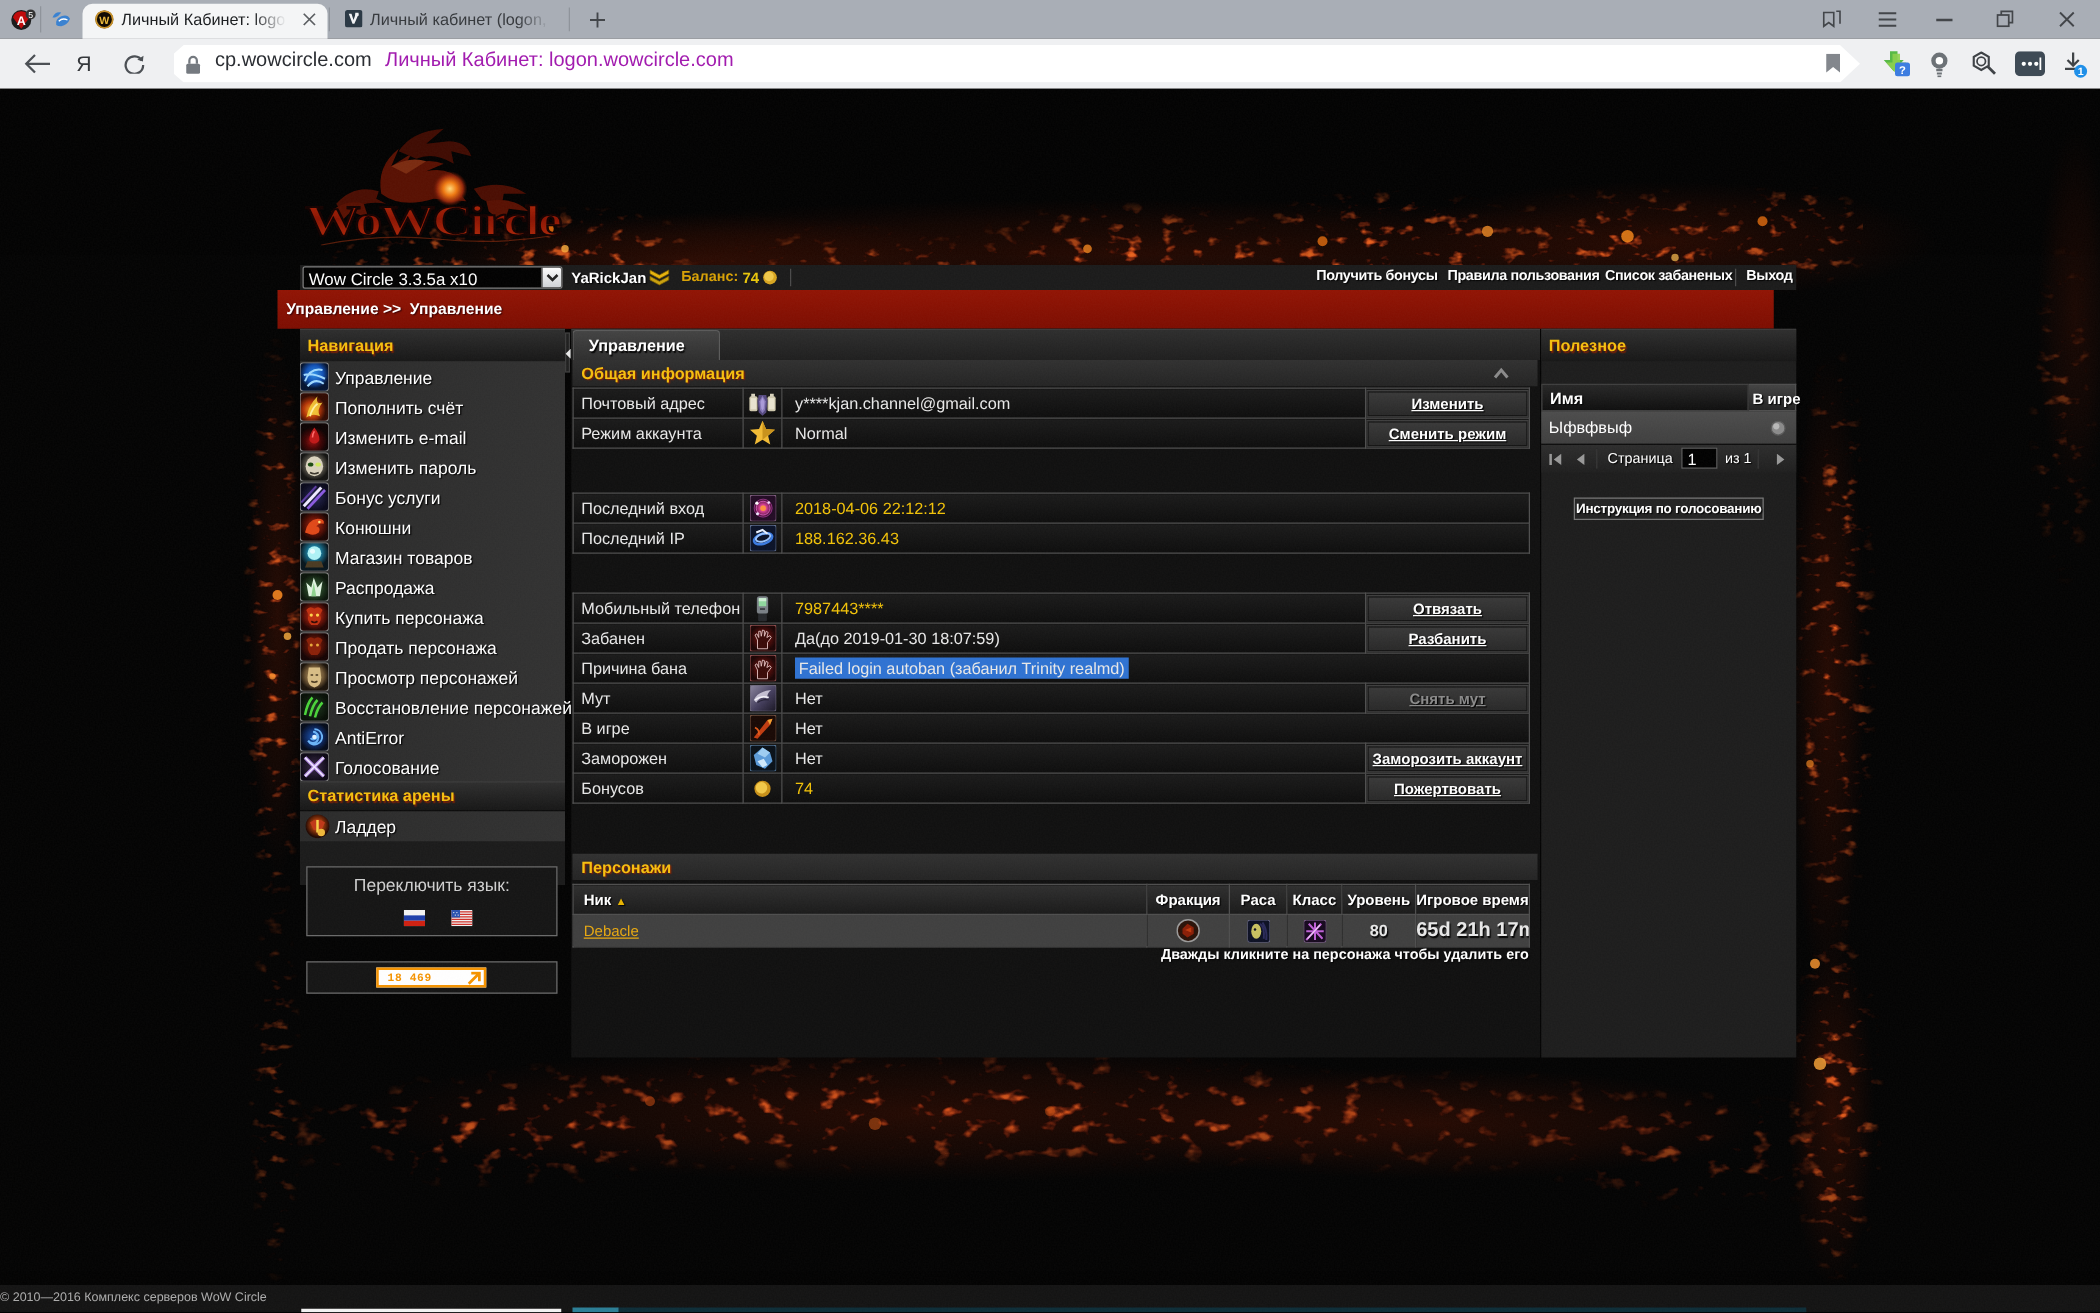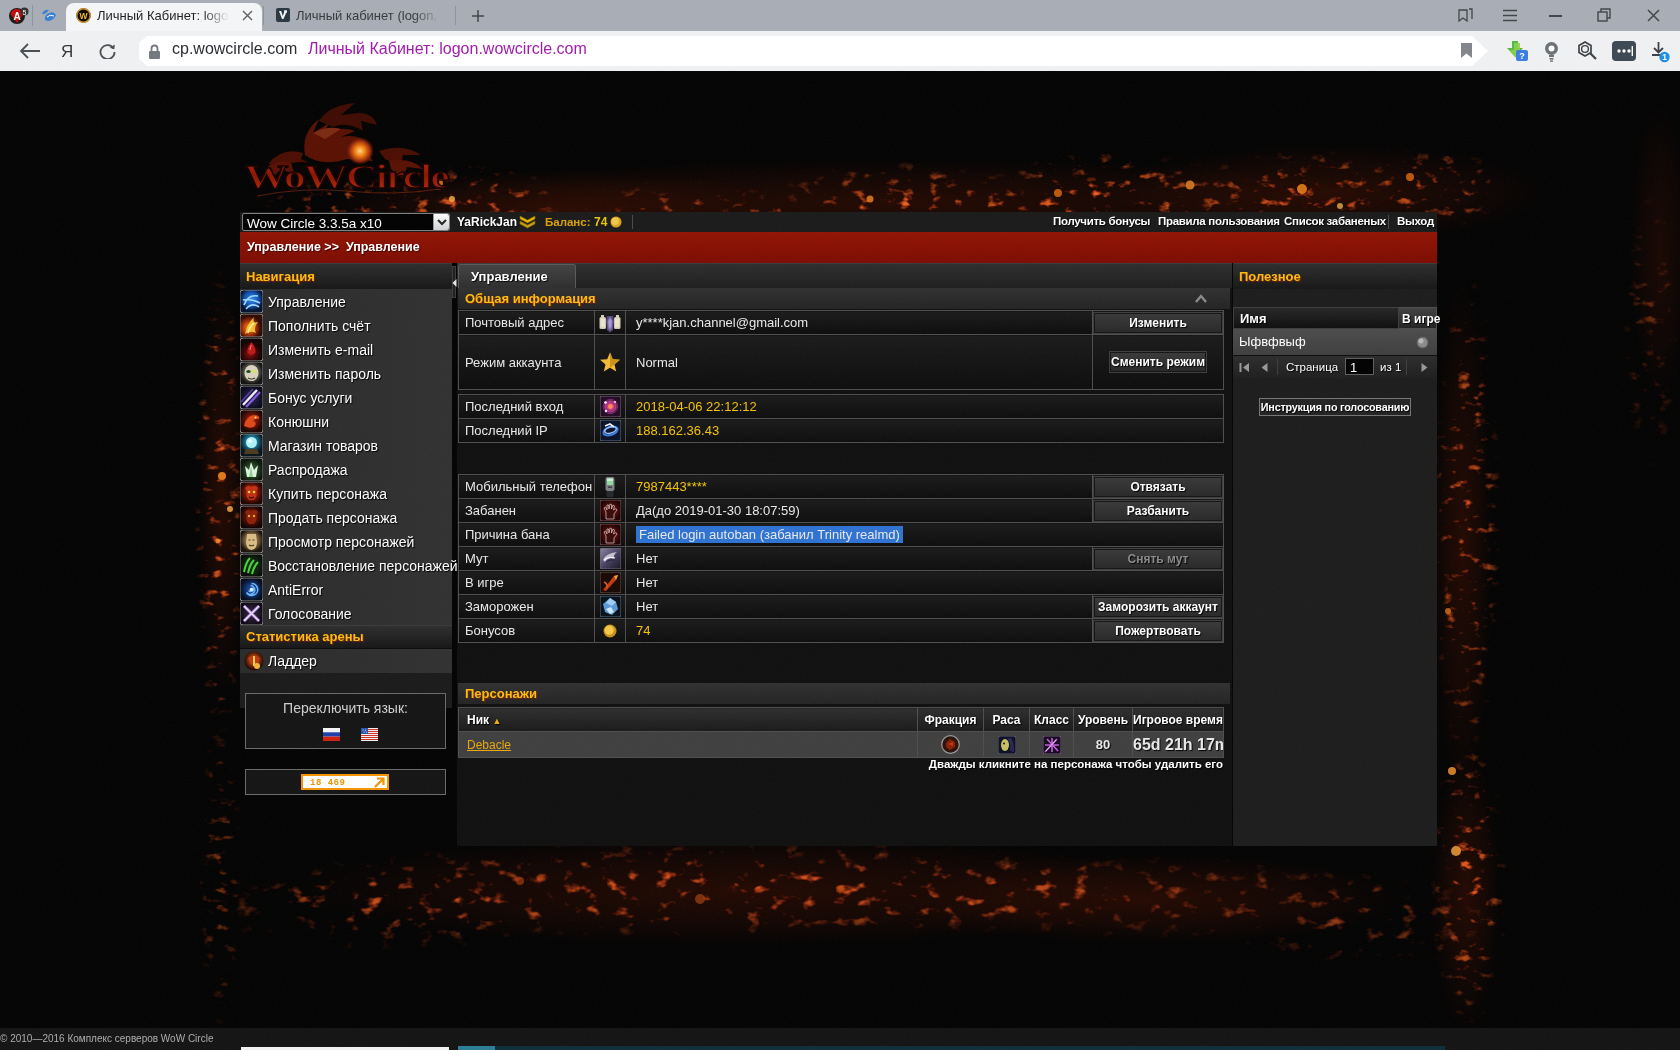--- a/index.html
+++ b/index.html
@@ -14,21 +14,21 @@
   .tab-active { left:66px; top:3px; width:196px; height:28px; background:#f4f5f6;
     border-radius:8px 8px 0 0; }
   .tabtxt { font-size:13px; color:#1d1f22; white-space:nowrap; overflow:hidden; }
   #urlfield { left:139px; top:5px; width:1349px; height:30px; background:#fff;
     clip-path:polygon(8px 0, 1333px 0, 1349px 15px, 1333px 30px, 8px 30px, 0 23px, 0 7px); }
   .urltxt { top:9px; font-size:17px; color:#1b1b1b; }
   .cicon { color:#5f6368; }
   
   #page { left:0; top:71px; width:1680px; height:979px; background:#020202; overflow:hidden; }
   #topbar { left:240px; top:141px; width:1197px; height:20px; background:#1a1a1a; }
-  #crumb { left:240px; top:161px; width:1197px; height:31px;
+  #crumb { left:222px; top:161px; width:1197px; height:31px;
     background:linear-gradient(#911303,#7c0c00); }
   #crumb span { position:absolute; left:7px; top:8px; color:#fff; font-size:12.5px;
     font-weight:bold; text-shadow:1px 1px 1px #3c0000; }
   
   #navp { left:240px; top:192px; width:212px; height:445px; background:#1a1a1a; }
   #mainp { left:457px; top:192px; width:775px; height:583px; background:#0f0f0f; }
   #rightp { left:1233px; top:192px; width:204px; height:583px; background:#1c1c1c; }
   .phead { position:absolute; left:0; width:100%; height:26px;
     background:linear-gradient(#2d2d2d,#161616); border-top:1px solid #3a3a3a; }
   .phead span, .gold { color:#f6bf0e; font-weight:bold; font-size:13px;
@@ -45,21 +45,21 @@
   td { border:1px solid #4e4e4e; background:linear-gradient(#1a1a1a,#0c0c0c);
     color:#e8e8e8; font-size:13px; height:24px; padding:0;
     white-space:nowrap; overflow:hidden; vertical-align:middle; }
   td.lbl { padding-left:6px; }
   td.ic { text-align:center; }
   td.val { padding-left:10px; }
   .gval { color:#f2c208; }
   .btn { display:block; width:100%; height:20px; margin:0;
     background:linear-gradient(#383838,#282828); border:1px solid #141414; outline:1px solid #3e3e3e;
     color:#fff; font-weight:bold; font-size:12px; text-align:center; line-height:19px;
-    text-shadow:1px 1px 1px #000; }
+    text-shadow:1px 1px 1px #000;text-decoration:underline; }
   .hdr { background:linear-gradient(#2e2e2e,#191919); font-weight:bold; color:#fff; font-size:12px;
     text-shadow:1px 1px 1px #000; }
   .sect { position:absolute; left:1px; width:772px; height:21px;
     background:linear-gradient(#303030,#232323); }
   .sect span { position:absolute; left:7px; top:3px; }
   
   #footer { left:0; top:957px; width:1680px; height:22px; background:#131313; }
   #footer div { position:absolute; width:100%; top:5px; text-align:left;
     color:#adadad; font-size:10px; }
   .fx { position:absolute; pointer-events:none; }
@@ -681,21 +681,21 @@
           </tr>
       <tr>
             <td class="lbl">Режим аккаунта</td>
             <td class="ic">
         <svg width="22" height="21" viewBox="0 0 22 21" style="margin:0 auto">
           <path d="M11 0.5 L13.8 7.2 L21 7.8 L15.5 12.5 L17.2 19.5 L11 15.7 L4.8 19.5 L6.5 12.5 L1 7.8 L8.2 7.2 Z" fill="#f2bb34"></path>
           <path d="M11 0.5 L13.8 7.2 L21 7.8 L11 15.7 Z" fill="#c9921a"></path>
         </svg>
             </td>
         <td class="val">Normal</td>
-        <td style="padding:17px">
+        <td style="padding:1px">
               <div class="btn">Сменить режим</div>
             </td>
           </tr>
     </tbody>
       </table>
     <table class="abs" style="left:1px;top:131px;width:765px">
       <colgroup>
           <col style="width:136px">
           <col style="width:31px">
           <col style="width:467px">

